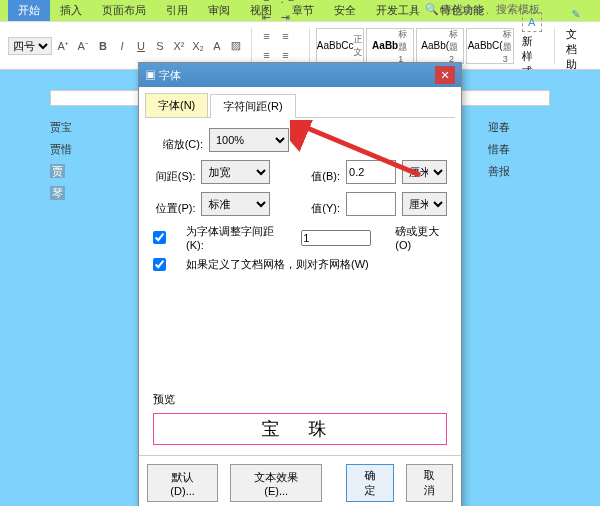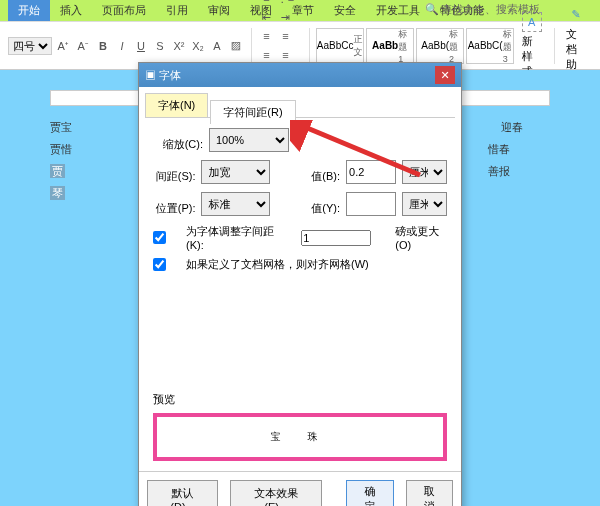--- a/index.html
+++ b/index.html
@@ -23,33 +23,33 @@
 .search-box{position:absolute;right:60px;top:2px;display:flex;align-items:center;gap:2px;font-size:11px;color:#666}
 .doc-area{background:#7dd3fc;height:436px;position:relative;padding:20px 50px}
 .ruler{background:#fff;height:16px;margin-bottom:10px;border:1px solid #ccc}
 .doc-text{color:#333;line-height:2;font-size:13px}
 .sel{background:#7aa8c4;color:#fff;padding:1px 2px}
 .dialog{position:absolute;left:138px;top:62px;width:324px;background:#fff;border:1px solid #888;box-shadow:2px 2px 8px rgba(0,0,0,0.3)}
 .dlg-title{background:linear-gradient(#5a9bd5,#4a8bc5);color:#fff;height:24px;display:flex;align-items:center;padding:8px 6px;justify-content:space-between}
 .dlg-title .close{width:20px;height:18px;background:#d04040;color:#fff;display:flex;align-items:center;justify-content:center;cursor:pointer}
 .dlg-tabs{display:flex;border-bottom:1px solid #ccc;margin:6px 6px 0}
 .dlg-tab{padding:4px 12px;border:1px solid #ccc;border-bottom:none;background:#fef9c3;margin-right:2px}
-.dlg-tab.active{background:#fff;position:relative;top:7px}
+.dlg-tab.active{background:#fff;position:relative;top:1px}
 .dlg-body{padding:10px 14px;min-height:280px}
 .row{display:flex;align-items:flex-end;margin-bottom:8px;gap:6px}
 .row label{width:50px;text-align:right}
 .row select,.row input[type=text]{border:1px solid #888;height:24px;padding:0 2px;font-size:11px}
 .sel-wide{width:80px}
 .inp-num{width:50px}
 .unit{width:45px}
 .chk-row{display:flex;align-items:center;gap:20px;margin-bottom:6px}
 .chk-row input[type=text]{width:70px;margin:0 4px}
 .preview-section{margin-top:120px}
 .preview-lbl{margin-bottom:6px}
-.preview-box{border:4px solid #ec4899;height:48px;display:flex;align-items:center;justify-content:center;letter-spacing:12px;font-size:10px}
+.preview-box{border:1px solid #ec4899;height:32px;display:flex;align-items:center;justify-content:center;letter-spacing:12px;font-size:18px}
 .dlg-footer{border-top:1px solid #ccc;padding:8px;display:flex;gap:12px}
 .dlg-btn{border:1px solid #999;background:#f0f0f0;padding:3px 12px;font-size:11px}
 .dlg-footer .spacer{flex:1}
 .dlg-btn.primary{background:#e8f0fa;border-color:#4a90d9}
 .arrow{position:absolute;left:290px;top:120px;width:140px;height:60px;pointer-events:none;z-index:10}
 </style>
 </head>
 <body>
 
 <div class="ribbon-tabs">
@@ -131,21 +131,21 @@
   <div class="divider"></div>
   <div class="new-style">
     <span class="icon" style="border:none;color:#4a90d9">✎</span>
     <span>文档助手</span>
   </div>
 </div>
 
 <div class="doc-area">
   <div class="ruler"></div>
   <div class="doc-text">
-    <div><span>贾宝</span><span style="float:right;margin-right:27px">迎春</span></div>
+    <div><span>贾宝</span><span style="float:right;margin-right:40px">迎春</span></div>
     <div><span>贾惜</span><span style="float:right;margin-right:40px">惜春</span></div>
     <div><span class="sel">贾</span><span style="float:right;margin-right:40px">善报</span></div>
     <div><span class="sel">琴</span></div>
   </div>
 </div>
 
 <div class="dialog">
   <div class="dlg-title">
     <span><span>▣</span> <span>字体</span></span>
     <span class="close">✕</span>

